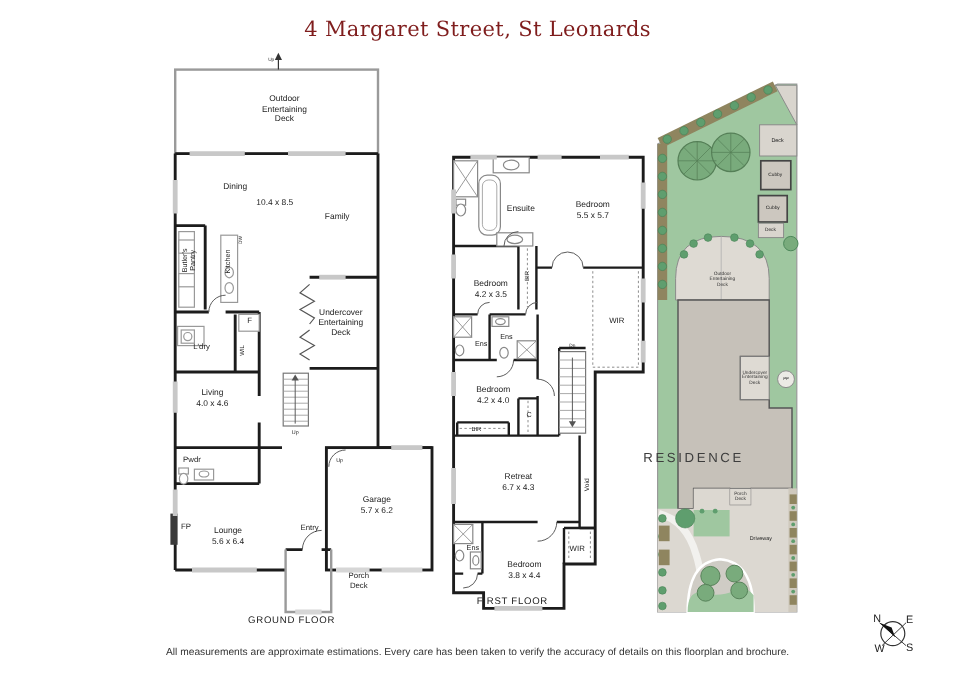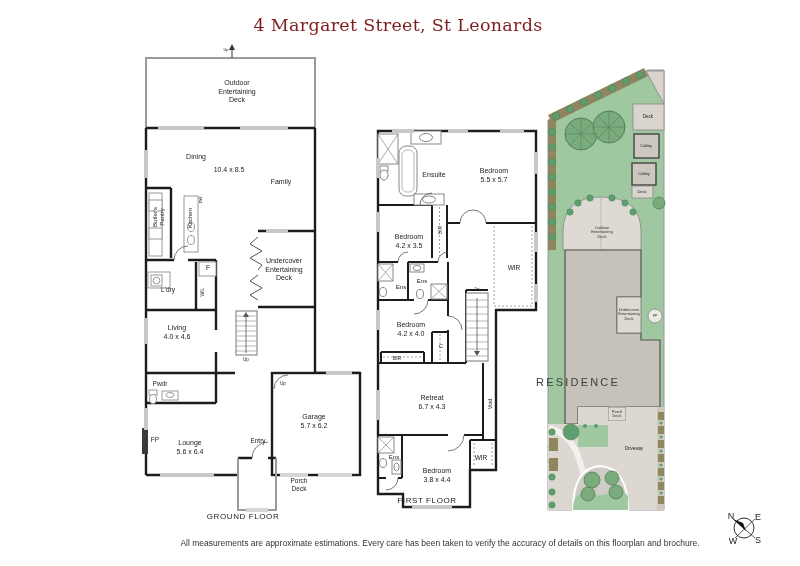--- a/index.html
+++ b/index.html
@@ -8,21 +8,21 @@
   #plan-svg{position:absolute;left:0;top:0;}
   .lbl{position:absolute;transform:translate(-50%,-50%);text-align:center;
        white-space:pre-line;line-height:1.22;color:#222;}
   .v{transform:translate(-50%,-50%) rotate(-90deg);}
   .fs3{font-size:3.5px}.fs4{font-size:4px}.fs45{font-size:4.5px}.fs5{font-size:5px}
   .fs55{font-size:5.5px}.fs6{font-size:6px}.fs65{font-size:6.5px}.fs7{font-size:7px}
   .fs8{font-size:8px;letter-spacing:.6px}
   .title{position:absolute;transform:translate(-50%,-50%);font-family:"DejaVu Serif","Liberation Serif",serif;
          font-size:17.5px;color:#7f1d1d;letter-spacing:.3px;white-space:nowrap;}
   .residence{font-size:11px;letter-spacing:2.2px;color:#3d3d3d;}
-  .disclaimer{position:absolute;transform:translate(-50%,-50%);font-size:8.5px;color:#333;white-space:nowrap;margin-left:42px;}
+  .disclaimer{position:absolute;transform:translate(-50%,-50%);font-size:8.5px;color:#333;white-space:nowrap;}
   .tiny{line-height:1.12;color:#333;}
   .compass-letter{font-size:9px;color:#222;}
 </style>
 </head>
 <body>
 
 <div id="canvas">
 
 <svg id="plan-svg" width="800" height="566" viewBox="0 0 800 566">
 

